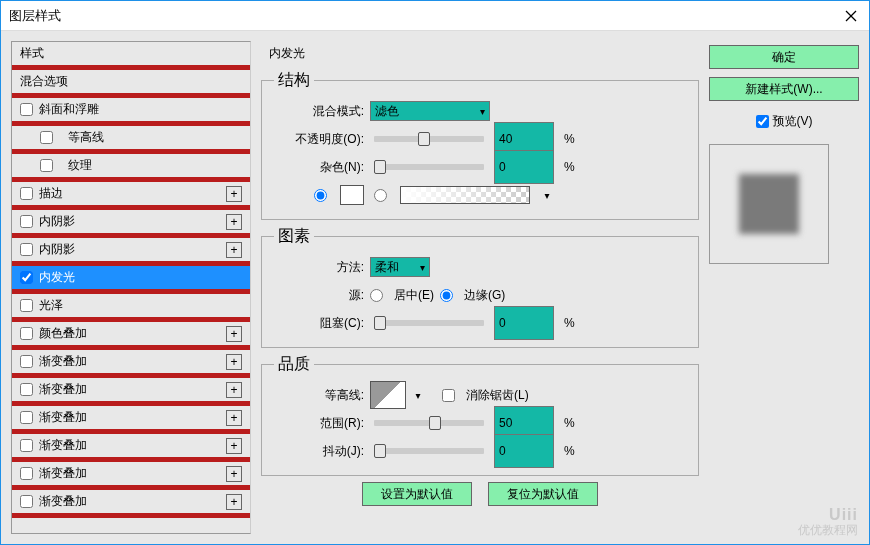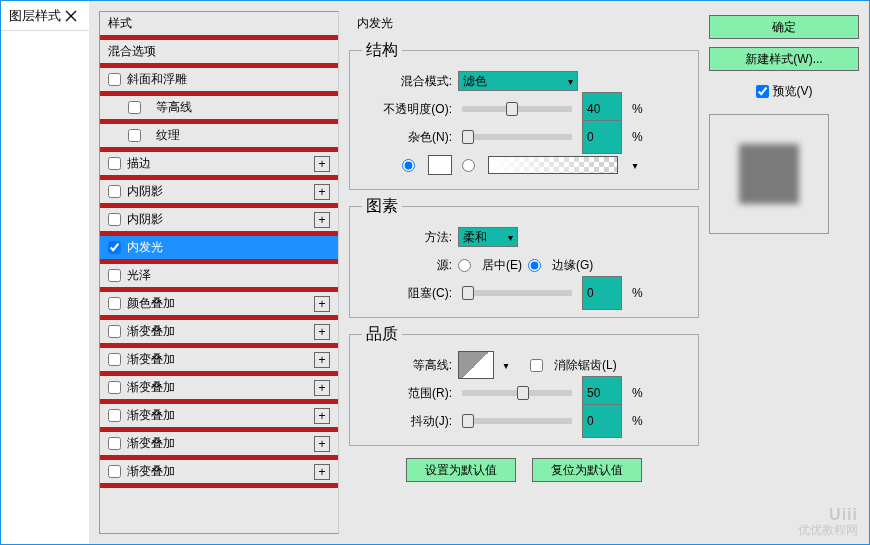--- a/index.html
+++ b/index.html
@@ -1,17 +1,17 @@
 <!DOCTYPE html>
 <html><head>
 <meta charset="utf-8">
 <style>
 * { box-sizing: border-box; margin: 0; padding: 0; font-family: "Microsoft YaHei", "SimSun", sans-serif; font-size: 12px; }
 body { background: #fff; width: 870px; height: 545px; overflow: hidden; }
-.window { border: 1px solid #1e90e8; width: 100%; height: 100%; display: flex; }
+.window { border: 1px solid #1e90e8; width: 100%; height: 100%; display: flex; flex-direction: column; }
 .titlebar { height: 30px; background: #fff; display: flex; align-items: center; padding: 0 8px; border-bottom: 1px solid #ddd; }
 .titlebar-title { flex: 1; font-size: 13px; }
 .titlebar-close { width: 20px; height: 20px; display: flex; align-items: center; justify-content: center; cursor: pointer; }
 .titlebar-close svg { width: 12px; height: 12px; }
 .content { flex: 1; background: #e8e8e8; display: flex; padding: 10px; gap: 10px; }
 .sidebar { width: 240px; background: #e8e8e8; border: 1px solid #999; border-right-color:#ccc; overflow-y:auto; }
 .side-row { height: 28px; display: flex; align-items: center; padding: 0 8px; border-bottom: 5px solid #b91c1c; background: #e8e8e8; position: relative; }
 .side-row.sel { background: #1e90ff; color: #fff; }
 .side-row.indent { padding-left: 28px; gap: 9px; }
 .side-row input[type=checkbox] { margin-right: 6px; }
@@ -21,31 +21,31 @@
 fieldset { border:1px solid #aaa; padding: 6px 12px 10px; background:#e8e8e8; }
 legend { padding: 0 4px; font-size:16px; }
 .row { display:flex; align-items:center; height:28px; gap:6px; }
 .lbl { width:90px; text-align:right; color:#000; }
 .combo, .numbox { border:1px solid #737373; background:#14b8a6; height:20px; }
 .combo { width:120px; display:flex; align-items:center; padding:0 4px; position:relative; }
 .combo-small { width:60px; }
 .combo-arrow { margin-left:auto; font-size:10px; }
 .slider { flex:0 0 110px; height:6px; background:#ccc; position:relative; margin:0 4px; border-radius:1px; }
 .slider-thumb { position:absolute; top:-4px; width:12px; height:14px; background:#e8e8e8; border:1px solid #555; border-radius:2px; }
-.numbox { width:40px; text-align:left; padding:16px 4px; display:flex; align-items:center; }
+.numbox { width:60px; text-align:left; padding:16px 4px; display:flex; align-items:center; }
 .unit { margin-left:4px; }
 .colorswatch { width:24px; height:20px; border:1px solid #555; background:#fff; }
 .gradient { width:130px; height:18px; border:1px solid #555; background: repeating-conic-gradient(#ccc 0 25%, #fff 0 50%) 0 0/10px 10px; position:relative; }
 .gradient::before { content:""; position:absolute; inset:0; background:linear-gradient(to right, #fff, rgba(255,255,255,0));}
 .grad-arrow { width:14px; text-align:center; font-size:10px;}
 .radio-row { display:flex; align-items:center; gap:8px; }
 .radio-row input { margin-right:3px; }
 .contour { width:36px; height:28px; border:1px solid #555; background:linear-gradient(135deg,#999 50%,#fff 50%); display:inline-block; }
 .contour-arrow { width:12px; font-size:10px; display:inline-flex; align-items:center; justify-content:center;}
-.btnrow { display:flex; gap:16px; justify-content:center; margin-top:6px;}
+.btnrow { display:flex; gap:16px; justify-content:center; }
 .btn { min-width:110px; height:24px; border:1px solid #666; background:#86efac; display:flex; align-items:center; justify-content:center; padding:0 10px; cursor:pointer;}
 .rightcol { width:150px; display:flex; flex-direction:column; gap:8px; align-items:stretch; padding-top:4px;}
 .preview-wrap { display:flex; align-items:center; gap:4px; justify-content:center; margin-top:4px;}
 .preview-box { width:120px; height:120px; border:1px solid #999; background:#e8e8e8; margin-top:6px; display:flex; align-items:center; justify-content:center;}
 .preview-inner { width:60px; height:60px; background:#7a7a7a; filter: blur(3px); }
 .watermark { position:absolute; right:12px; bottom:8px; color:#c9c9c9; font-size:11px; pointer-events:none; text-align:right; line-height:1.1;}
 .watermark b{font-size:16px; letter-spacing:1px;}
 </style>
 </head>
 <body>

